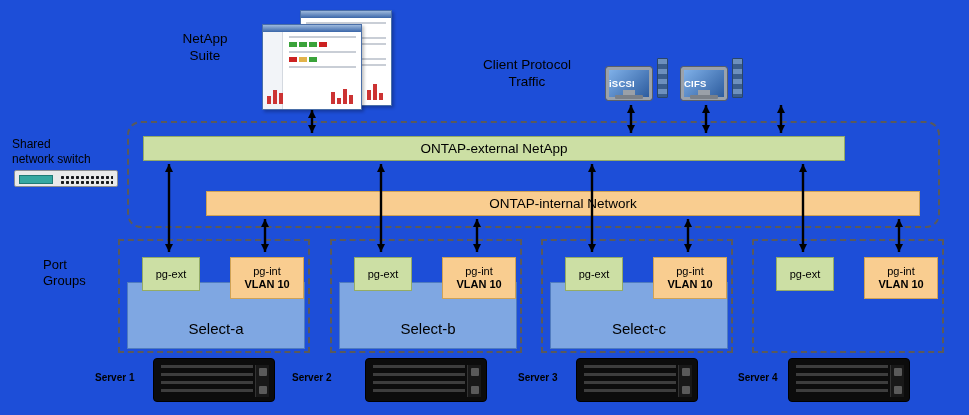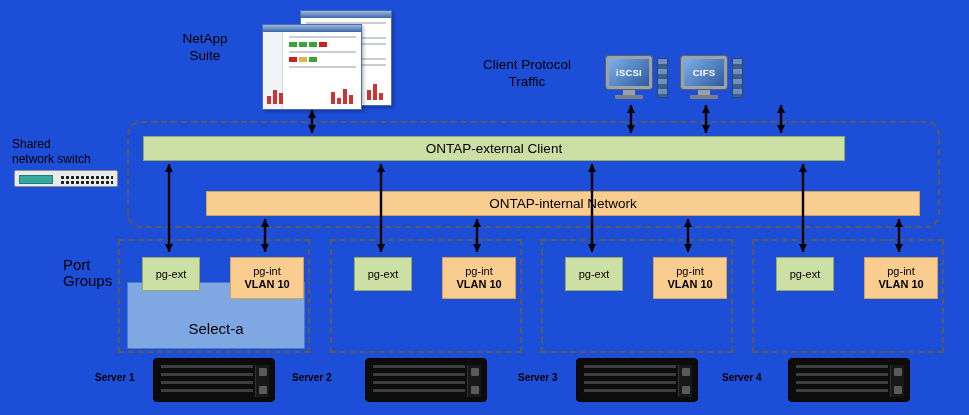--- a/index.html
+++ b/index.html
@@ -22,43 +22,43 @@
   .chip-green { background:#3aa33a; }
   .chip-red { background:#cc2222; }
   .chip-yellow { background:#e2b34a; }
   .mini-bars { position:absolute; display:flex; align-items:flex-end; gap:2px; bottom:5px; }
   .mini-bars i { display:block; width:4px; background:#cc3333; }
   .mini-sidebar { position:absolute; left:0; top:7px; bottom:0; width:20px; border-right:1px solid #d4d9e0; background:#f2f4f8; }
 
   
   .client-traffic-label { left:472px; top:56px; width:110px; text-align:center; font-size:13.5px; line-height:17px; }
   .client { width:64px; height:50px; }
-  .monitor { position:absolute; left:0; top:0; width:46px; height:33px; border:3px solid #9aa2ac; outline:1px solid #5a6068; border-radius:2px;
-             background:linear-gradient(135deg,#7fb0e8,#2d5c9e); display:flex; align-items:center; justify-content:center; }
+  .monitor { position:absolute; left:0; top:11px; width:46px; height:33px; border:3px solid #9aa2ac; outline:1px solid #5a6068; border-radius:2px;
+             background:linear-gradient(135deg,#7fb0e8,#2d5c9e); display:flex; align-items:center; justify-content:flex-start; }
   .monitor span { color:#fff; font-size:9.5px; font-weight:bold; letter-spacing:.2px; }
   .monitor-stand { position:absolute; left:17px; top:34px; width:12px; height:5px; background:#9aa0a8; }
   .monitor-base { position:absolute; left:9px; top:39px; width:28px; height:4px; background:#7a8088; border-radius:1px; }
   .tower { position:absolute; left:51px; top:2px; width:11px; height:40px; border:1px solid #2a4668; border-radius:1px;
            background:repeating-linear-gradient(180deg,#6d90bd 0 5px,#3a5d8c 5px 10px); }
 
   
   .switch-label { left:12px; top:137px; font-size:12px; line-height:15px; }
   .switch-body { left:14px; top:170px; width:104px; height:17px; background:#e9eaea; border:1px solid #8a8f94; border-radius:2px; }
   .switch-screen { position:absolute; left:4px; top:4px; width:34px; height:9px; background:#35a8a2; border:1px solid #1f7b76; }
   .switch-ports { position:absolute; left:44px; top:3px; width:54px; height:11px;
                   background-image:radial-gradient(#15181b 1.4px, transparent 1.5px); background-size:5px 5px; background-position:1px 1px; }
 
   
   .net-container { left:127px; top:121px; width:813px; height:107px; border:2px dashed #5a5a5a; border-radius:14px; }
   .net-bar { position:absolute; height:25px; display:flex; align-items:center; justify-content:center; font-size:13.5px; }
   .net-external { left:143px; top:136px; width:702px; background:#ccdfa4; border:1px solid #94ab66; }
   .net-internal { left:206px; top:191px; width:714px; background:#f9cd90; border:1px solid #cfa255; }
 
   
-  .port-groups-label { left:63px; top:257px; font-size:15px; line-height:16px; }
+  .port-groups-label { left:43px; top:257px; font-size:13px; line-height:16px; }
   .node-group { position:absolute; top:239px; width:192px; height:114px; border:2px dashed #5a5a5a; }
   .select-box { position:absolute; left:7px; top:41px; width:178px; height:67px; background:#7fa7e2; border:1px solid #4f7bc0;
                 display:flex; align-items:center; justify-content:center; padding-top:26px; }
   .select-box span { font-size:15px; }
   .pg-box { position:absolute; display:flex; flex-direction:column; align-items:center; justify-content:center; font-size:11px; line-height:13px; }
   .pg-ext-box { left:22px; top:16px; width:58px; height:34px; background:#ccdfa4; border:1px solid #94ab66; }
   .pg-int-box { left:110px; top:16px; width:74px; height:42px; background:#f9cd90; border:1px solid #cfa255; }
   .pg-int-box strong { font-weight:bold; }
 
   
@@ -164,21 +164,21 @@
     <span style="display:block">Shared</span>
     <span style="display:block">network switch</span>
   </div>
   <div class="abs switch-body">
     <div class="switch-screen"></div>
     <div class="switch-ports"></div>
   </div>
 
   <div class="abs net-container"></div>
   <div class="net-bar net-external">
-    <span>ONTAP-external Client</span>
+    <span>ONTAP-external NetApp</span>
   </div>
   <div class="net-bar net-internal">
     <span>ONTAP-internal Network</span>
   </div>
 
   <div class="abs port-groups-label">
     <span style="display:block">Port</span>
     <span style="display:block">Groups</span>
   </div>
 
@@ -189,30 +189,36 @@
     <div class="pg-box pg-ext-box">
       <span>pg-ext</span>
     </div>
     <div class="pg-box pg-int-box">
       <span>pg-int</span>
       <strong>VLAN 10</strong>
     </div>
   </div>
 
   <div class="node-group" style="left:330px;">
+    <div class="select-box">
+      <span>Select-b</span>
+    </div>
     <div class="pg-box pg-ext-box">
       <span>pg-ext</span>
     </div>
     <div class="pg-box pg-int-box">
       <span>pg-int</span>
       <strong>VLAN 10</strong>
     </div>
   </div>
 
   <div class="node-group" style="left:541px;">
+    <div class="select-box">
+      <span>Select-c</span>
+    </div>
     <div class="pg-box pg-ext-box">
       <span>pg-ext</span>
     </div>
     <div class="pg-box pg-int-box">
       <span>pg-int</span>
       <strong>VLAN 10</strong>
     </div>
   </div>
 
   <div class="node-group" style="left:752px;">
@@ -236,21 +242,21 @@
     <div class="rack-slats"></div>
     <div class="rack-side"></div>
   </div>
 
   <div class="abs server-label" style="left:518px;">Server 3</div>
   <div class="abs server-rack" style="left:576px;">
     <div class="rack-slats"></div>
     <div class="rack-side"></div>
   </div>
 
-  <div class="abs server-label" style="left:722px;">Server 4</div>
+  <div class="abs server-label" style="left:738px;">Server 4</div>
   <div class="abs server-rack" style="left:788px;">
     <div class="rack-slats"></div>
     <div class="rack-side"></div>
   </div>
 
   <svg id="arrows" xmlns="http://www.w3.org/2000/svg">
     <defs>
       <marker id="ah" markerUnits="userSpaceOnUse" markerWidth="10" markerHeight="10" refX="8" refY="5" orient="auto-start-reverse">
         <path d="M0,1 L8,5 L0,9 Z" fill="#000"></path>
       </marker>

